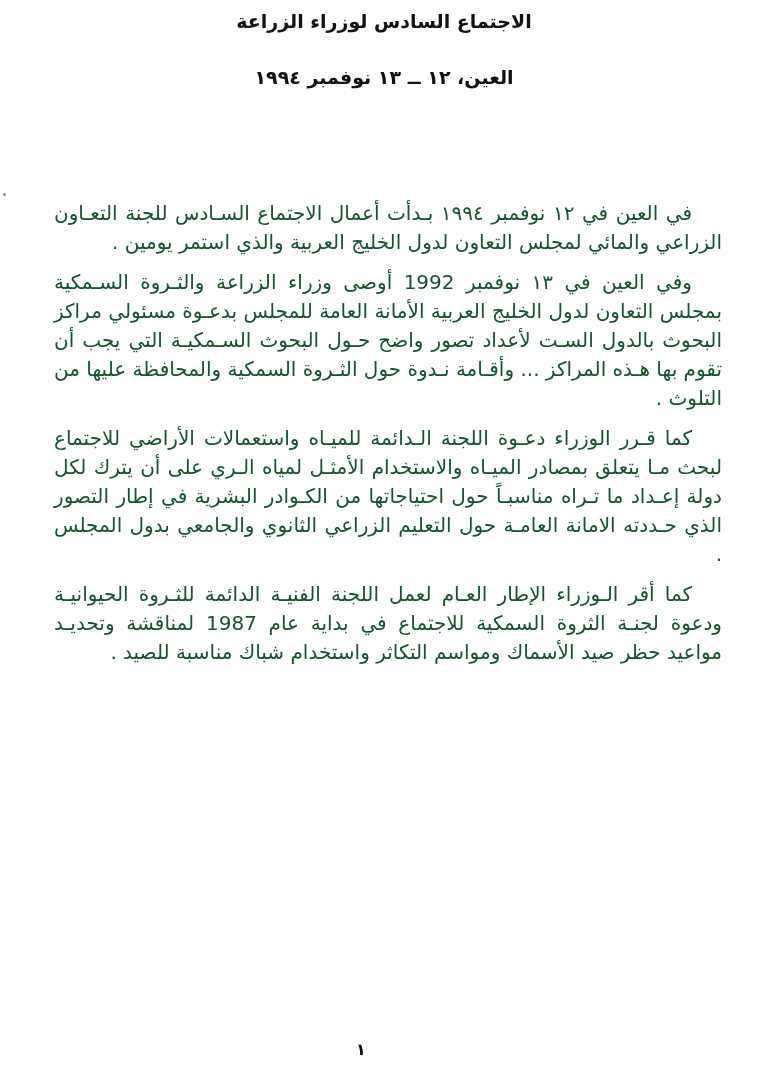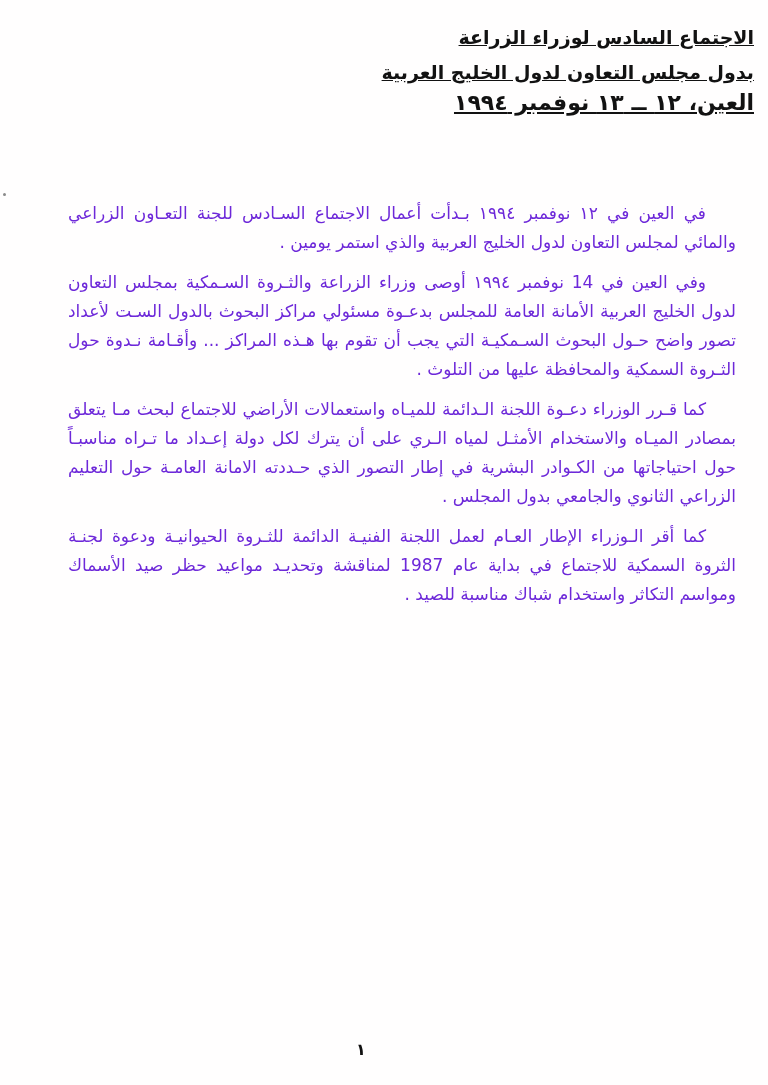--- a/index.html
+++ b/index.html
@@ -11,48 +11,48 @@
     position: relative;
     width: 768px;
     height: 1085px;
     background: #fffefe;
     overflow: hidden;
     font-family: "DejaVu Sans", sans-serif;
     color: #161616;
   }
   .doc-header {
     position: absolute;
-    top: 20px;
+    top: 4px;
     left: 14px;
     width: 740px;
-    text-align: right;
+    text-align: center;
     direction: rtl;
     font-weight: bold;
     color: #121212;
-    text-decoration: underline;
   }
   .doc-title {
     font-size: 19px;
     line-height: 35px;
     letter-spacing: 0.2px;
   }
   .doc-date {
-    font-size: 22px;
+    margin-top: 27px;
+    font-size: 19px;
     font-weight: bold;
   }
   .doc-body {
     position: absolute;
     top: 199px;
-    right: 32px;
+    right: 46px;
     width: 668px;
     direction: rtl;
     text-align: justify;
-    font-size: 17px;
+    font-size: 20px;
     line-height: 29px;
-    color: #6d28d9;
+    color: #14532d;
   }
   .doc-body p {
     margin: 0 0 11px 0;
     text-indent: 30px; 
   }
   .page-number {
     position: absolute;
     top: 1040px;
     left: 0;
     width: 722px;
@@ -73,27 +73,26 @@
 </style>
 </head>
 <body>
 
 <div class="page">
 
   <div class="scan-speck"></div>
 
   <header class="doc-header">
     <div class="doc-title">الاجتماع السادس لوزراء الزراعة</div>
-    <div class="doc-title">بدول مجلس التعاون لدول الخليج العربية</div>
     <div class="doc-date">العين، ١٢ ــ ١٣ نوفمبر ١٩٩٤</div>
   </header>
 
   <main class="doc-body">
     <p>في العين في ١٢ نوفمبر ١٩٩٤ بـدأت أعمال الاجتماع السـادس للجنة التعـاون الزراعي والمائي لمجلس التعاون لدول الخليج العربية والذي استمر يومين .</p>
-    <p>وفي العين في 14 نوفمبر ١٩٩٤ أوصى وزراء الزراعة والثـروة السـمكية بمجلس التعاون لدول الخليج العربية الأمانة العامة للمجلس بدعـوة مسئولي مراكز البحوث بالدول السـت لأعداد تصور واضح حـول البحوث السـمكيـة التي يجب أن تقوم بها هـذه المراكز ... وأقـامة نـدوة حول الثـروة السمكية والمحافظة عليها من التلوث .</p>
+    <p>وفي العين في ١٣ نوفمبر 1992 أوصى وزراء الزراعة والثـروة السـمكية بمجلس التعاون لدول الخليج العربية الأمانة العامة للمجلس بدعـوة مسئولي مراكز البحوث بالدول السـت لأعداد تصور واضح حـول البحوث السـمكيـة التي يجب أن تقوم بها هـذه المراكز ... وأقـامة نـدوة حول الثـروة السمكية والمحافظة عليها من التلوث .</p>
     <p>كما قـرر الوزراء دعـوة اللجنة الـدائمة للميـاه واستعمالات الأراضي للاجتماع لبحث مـا يتعلق بمصادر الميـاه والاستخدام الأمثـل لمياه الـري على أن يترك لكل دولة إعـداد ما تـراه مناسبـاً حول احتياجاتها من الكـوادر البشرية في إطار التصور الذي حـددته الامانة العامـة حول التعليم الزراعي الثانوي والجامعي بدول المجلس .</p>
     <p>كما أقر الـوزراء الإطار العـام لعمل اللجنة الفنيـة الدائمة للثـروة الحيوانيـة ودعوة لجنـة الثروة السمكية للاجتماع في بداية عام 1987 لمناقشة وتحديـد مواعيد حظر صيد الأسماك ومواسم التكاثر واستخدام شباك مناسبة للصيد .</p>
   </main>
 
   <footer>
     <div class="page-number">١</div>
   </footer>
 
 </div>
 

